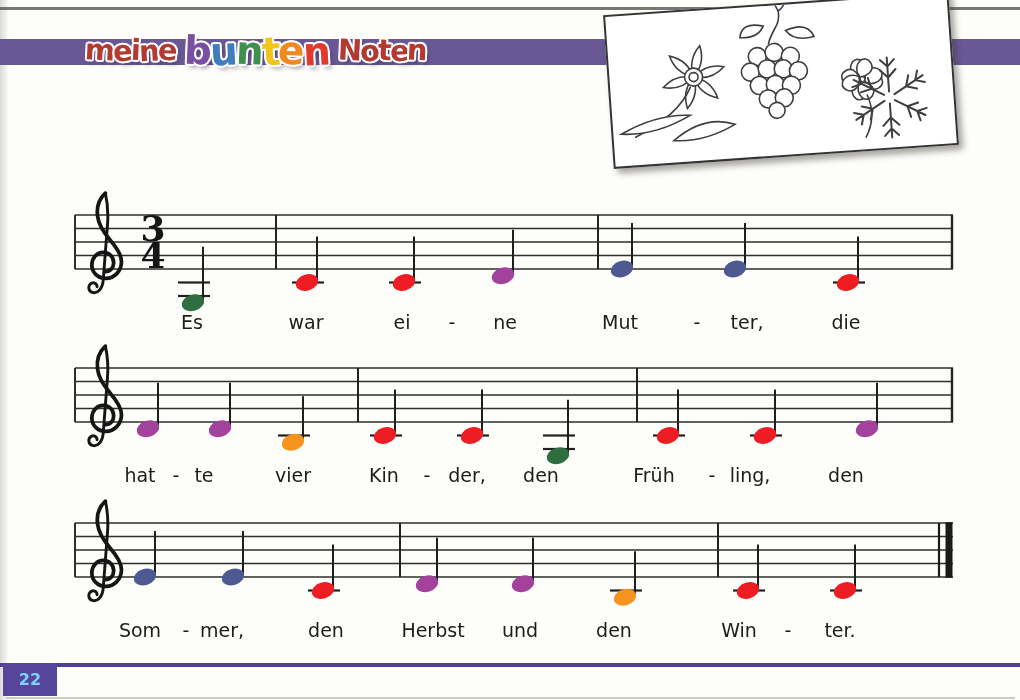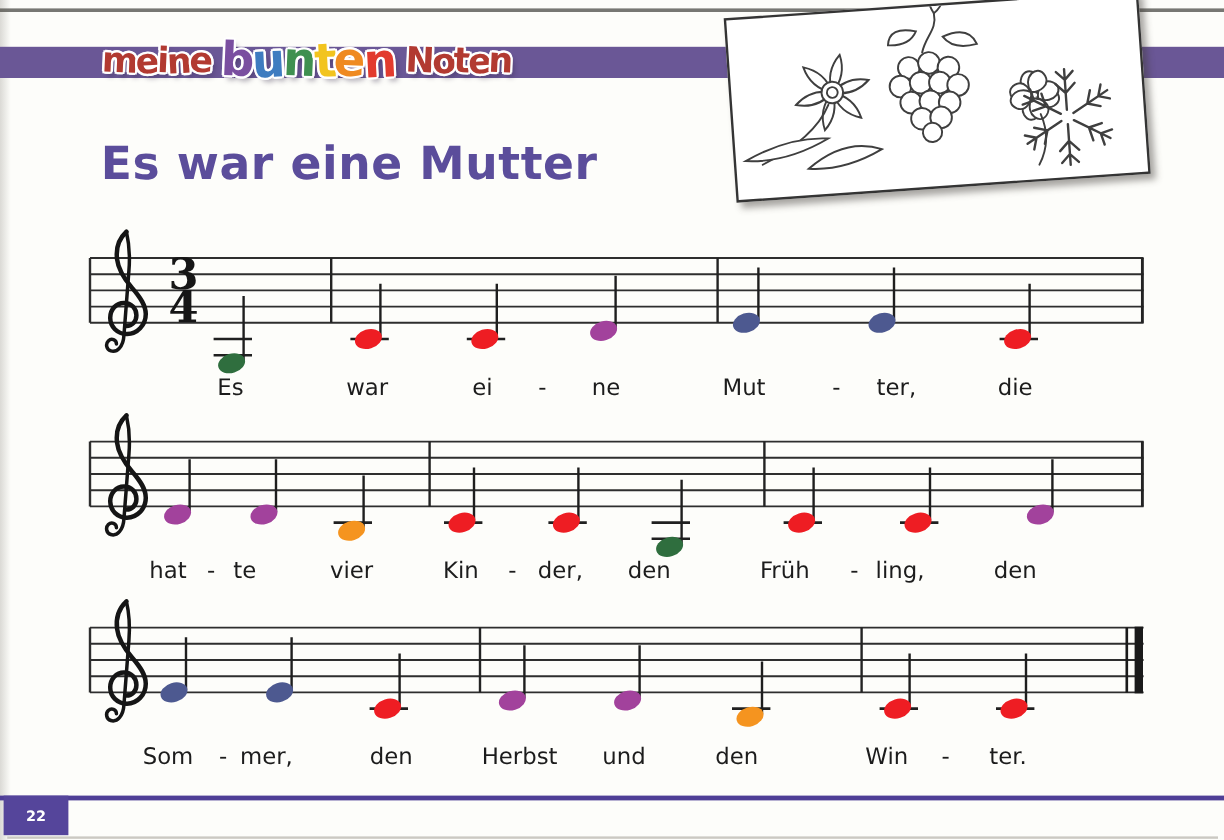--- a/index.html
+++ b/index.html
@@ -30,21 +30,21 @@
         border:2px solid #343434;transform:rotate(-4deg);box-shadow:4px 5px 6px rgba(60,55,50,.45);}
   .card svg{display:block;}
 
   .score svg{position:absolute;left:0;}
   .lyr{font:19px "DejaVu Sans",sans-serif;fill:#1c1c1c;}
   .tsig{font:bold 36px "DejaVu Serif",serif;fill:#161616;}
 
   .footer-rule{position:absolute;left:0;top:663px;width:100%;height:4px;background:#4f3f96;}
   .page-tab{position:absolute;left:3px;top:663px;width:54px;height:33px;background:#55459b;
             display:flex;align-items:center;justify-content:center;}
-  .page-tab span{color:#ffffff;font-weight:bold;font-size:12px;}
+  .page-tab span{color:#7dd3fc;font-weight:bold;font-size:16px;}
 </style>
 </head>
 <body>
 
 <div class="page">
   <div class="top-edge"></div>
   <div class="edge-left"></div>
 
   <div class="band" style="background: rgb(106, 87, 150);"></div>
   <div class="logo">
@@ -110,21 +110,20 @@
           <use href="#sf-arm" transform="rotate(60)"></use>
           <use href="#sf-arm" transform="rotate(120)"></use>
           <use href="#sf-arm" transform="rotate(180)"></use>
           <use href="#sf-arm" transform="rotate(240)"></use>
           <use href="#sf-arm" transform="rotate(300)"></use>
         </g>
       </g>
     </svg>
   </div>
 
-  <h1 class="title" style="color: rgb(91, 77, 155);">Es war eine Mutter</h1>
 
   <div class="score" id="score">
       <svg width="1020" height="176" style="top: 170px;">
         <line x1="75" y1="45" x2="953" y2="45" stroke="#2e2e2e" stroke-width="1.6"></line>
         <line x1="75" y1="58.5" x2="953" y2="58.5" stroke="#2e2e2e" stroke-width="1.6"></line>
         <line x1="75" y1="72" x2="953" y2="72" stroke="#2e2e2e" stroke-width="1.6"></line>
         <line x1="75" y1="85.5" x2="953" y2="85.5" stroke="#2e2e2e" stroke-width="1.6"></line>
         <line x1="75" y1="99" x2="953" y2="99" stroke="#2e2e2e" stroke-width="1.6"></line>
         <line x1="75" y1="45" x2="75" y2="99" stroke="#2e2e2e" stroke-width="2"></line>
         <line x1="276" y1="45" x2="276" y2="99" stroke="#232323" stroke-width="2"></line>

